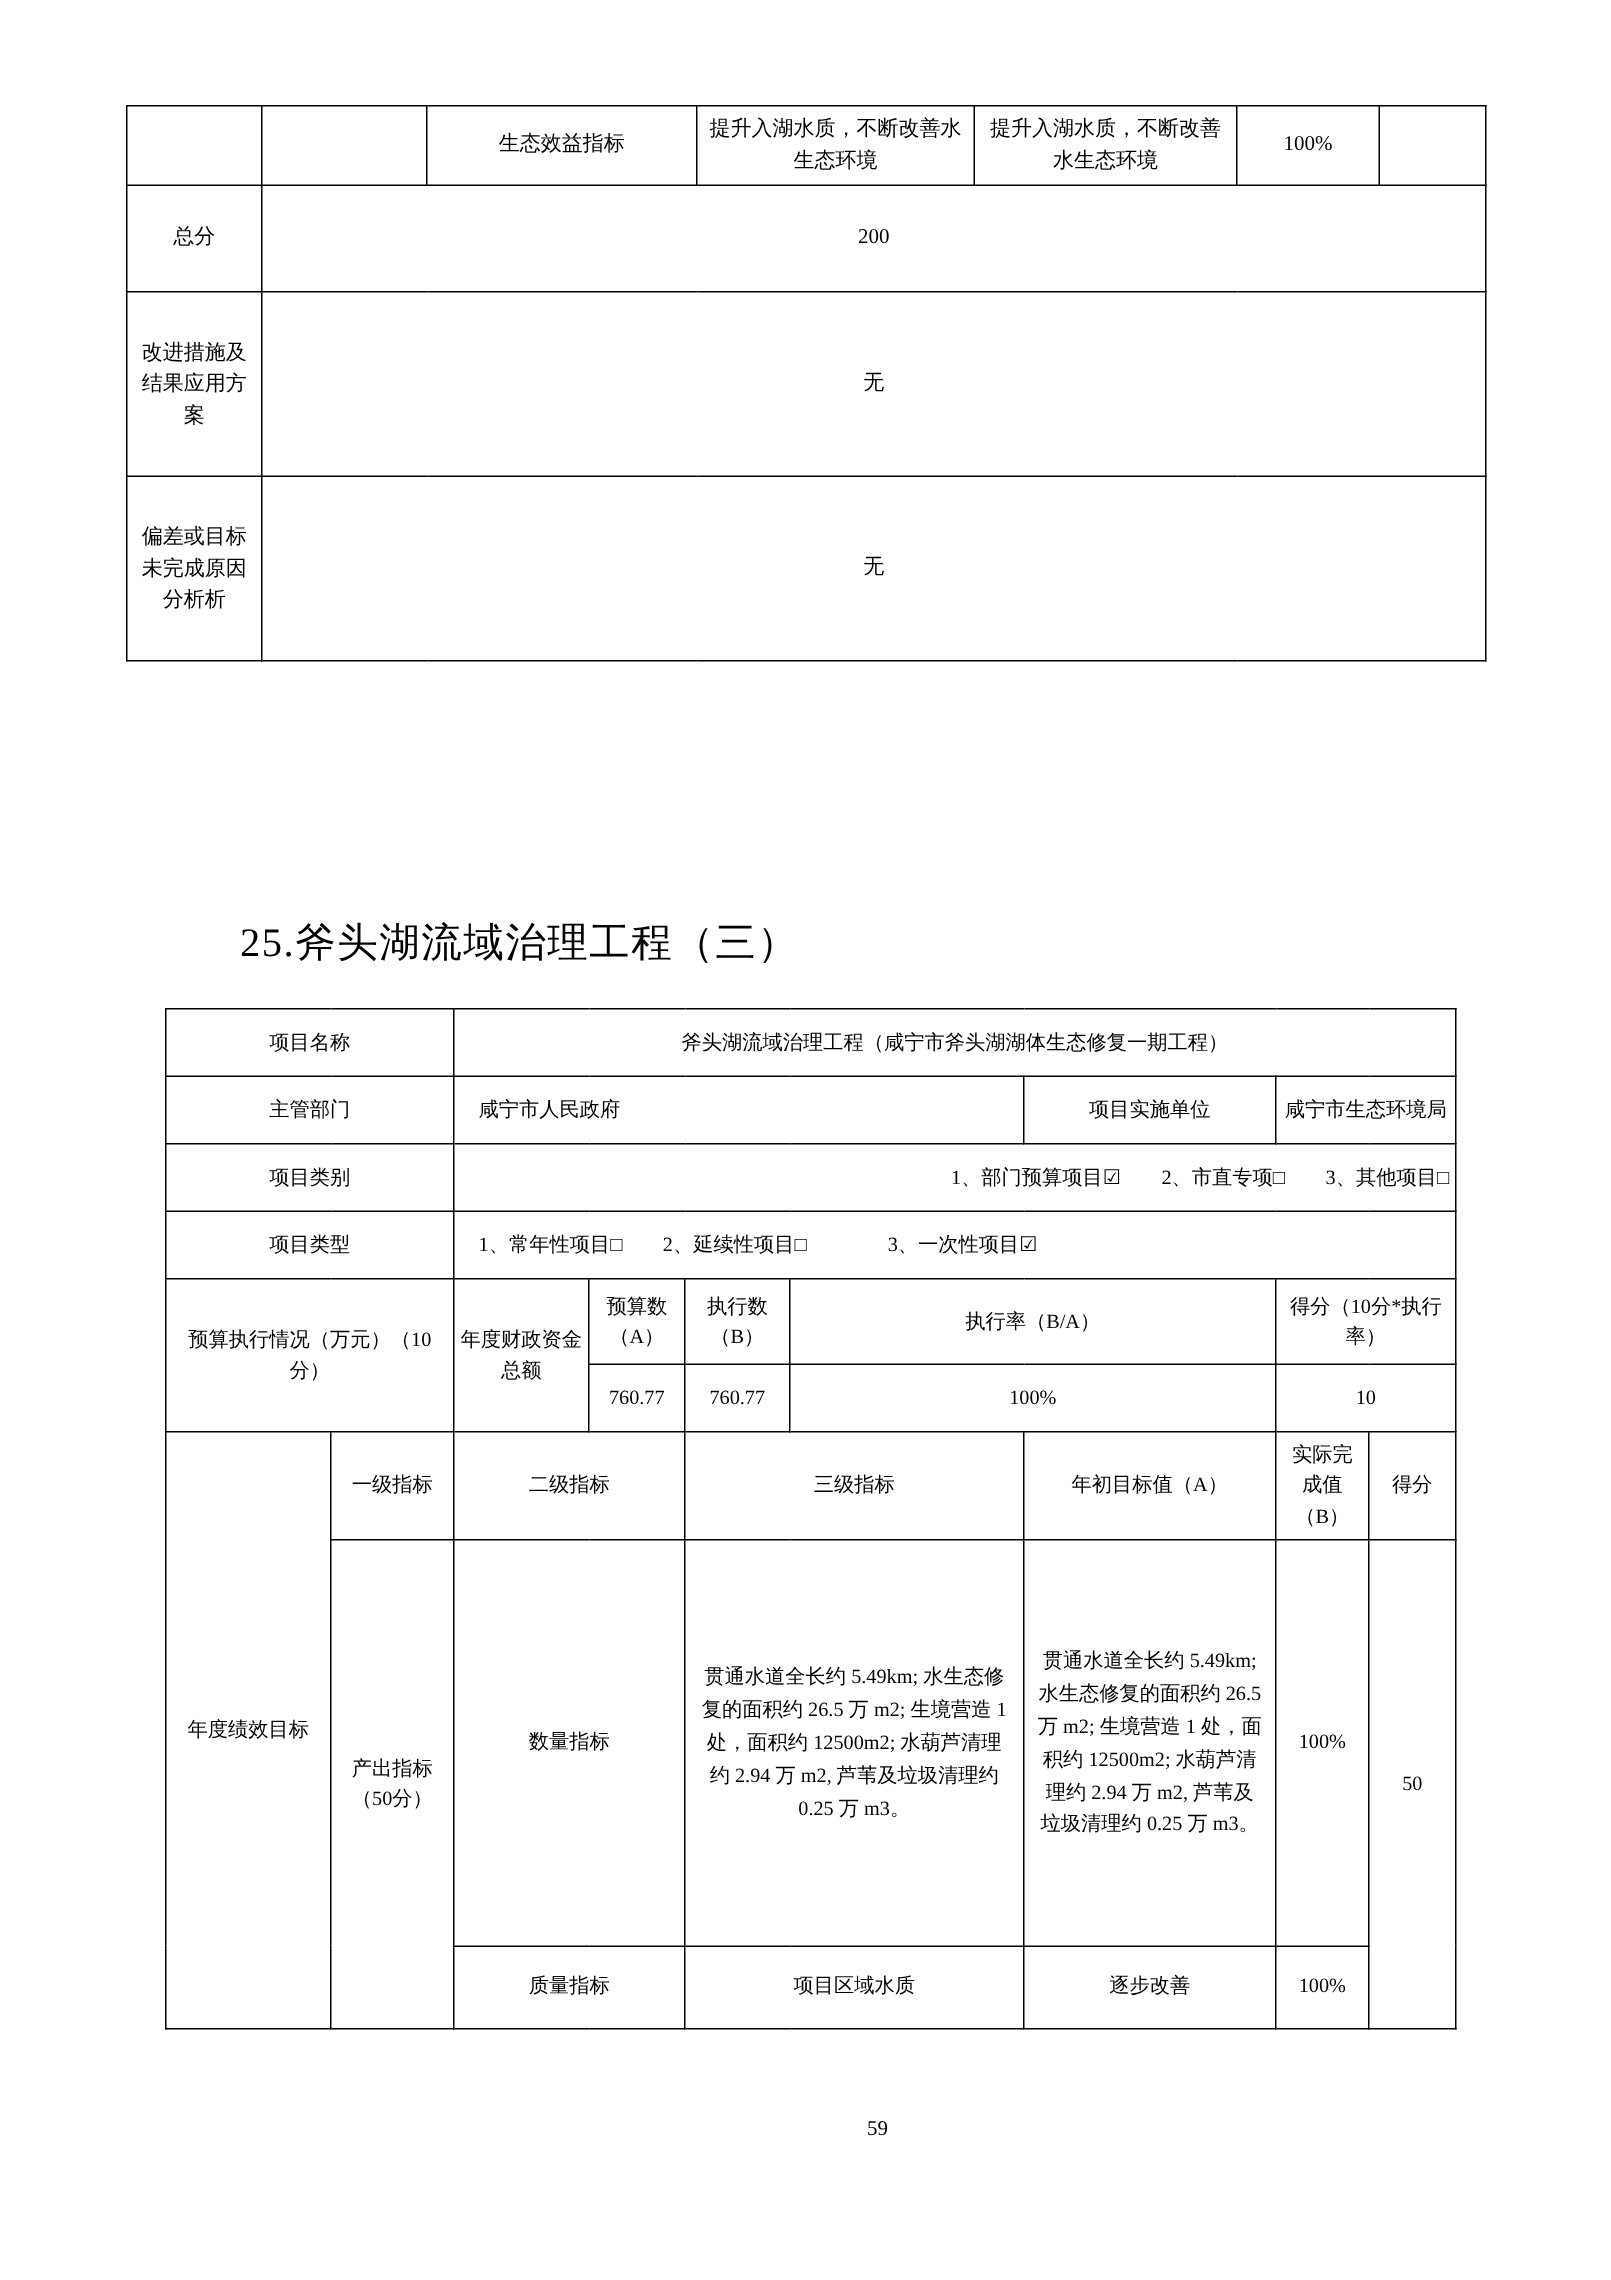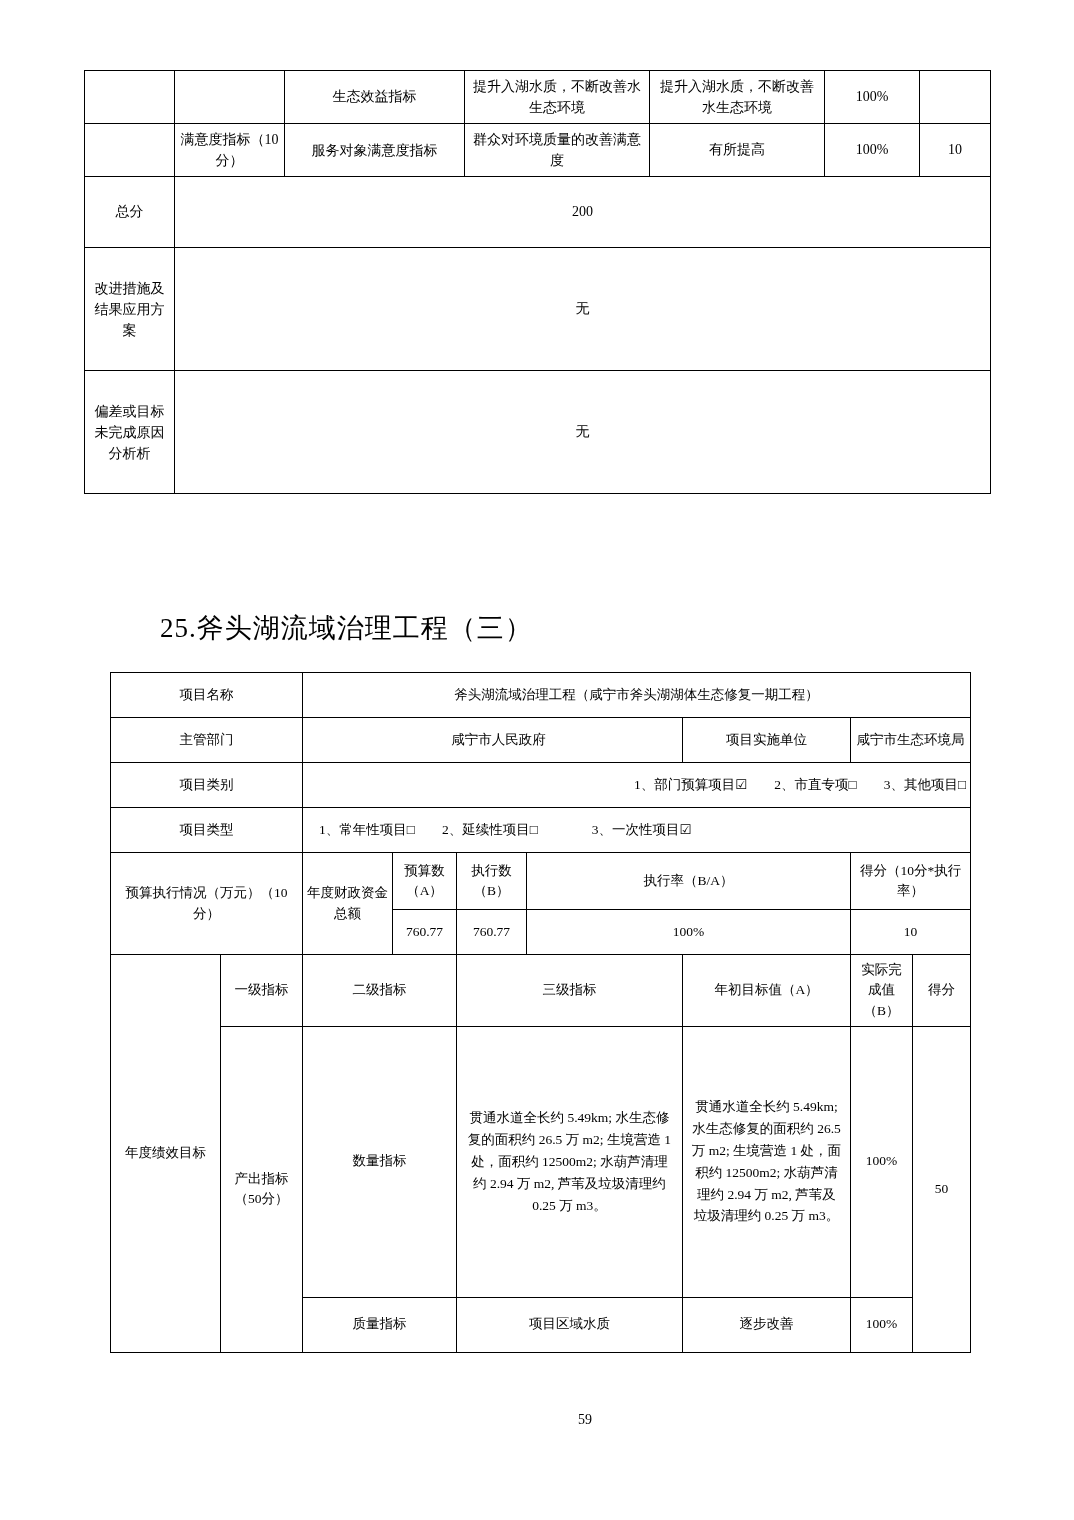--- a/index.html
+++ b/index.html
@@ -106,29 +106,20 @@
         <tr>
       <td class="cell-tall"></td>
       <td class="cell-tall"></td>
       <td class="cell-tall">生态效益指标</td>
       <td class="cell-tall cell-multiline">提升入湖水质，不断改善水生态环境</td>
       <td class="cell-tall cell-multiline">提升入湖水质，不断改善水生态环境</td>
       <td class="cell-tall">100%</td>
       <td class="cell-tall"></td>
     </tr>
     <tr>
-      <td class="cell-tall"></td>
-      <td class="cell-tall cell-multiline">满意度指标（10分）</td>
-      <td class="cell-tall cell-multiline">服务对象满意度指标</td>
-      <td class="cell-tall cell-multiline">群众对环境质量的改善满意度</td>
-      <td class="cell-tall">有所提高</td>
-      <td class="cell-tall">100%</td>
-      <td class="cell-tall">10</td>
-    </tr>
-    <tr>
       <td style="height:60px">总分</td>
       <td colspan="6">200</td>
     </tr>
     <tr>
       <td style="height:112px" class="cell-multiline">改进措施及结果应用方案</td>
       <td colspan="6">无</td>
     </tr>
     <tr>
       <td style="height:112px" class="cell-multiline">偏差或目标未完成原因分析析</td>
       <td colspan="6">无</td>
@@ -152,21 +143,21 @@
     </colgroup>
 
     <tbody>
         <tr>
       <td colspan="2">项目名称</td>
       <td colspan="7">斧头湖流域治理工程（咸宁市斧头湖湖体生态修复一期工程）</td>
     </tr>
 
     <tr>
       <td colspan="2">主管部门</td>
-      <td colspan="4" style="text-align:center;padding-left:16px">咸宁市人民政府</td>
+      <td colspan="4" style="text-align:left;padding-left:16px">咸宁市人民政府</td>
       <td>项目实施单位</td>
       <td colspan="2">咸宁市生态环境局</td>
     </tr>
 
     <tr>
       <td colspan="2">项目类别</td>
       <td colspan="7" style="text-align:right;padding-left:16px">1、部门预算项目☑　　2、市直专项□　　3、其他项目□</td>
     </tr>
 
     <tr>

